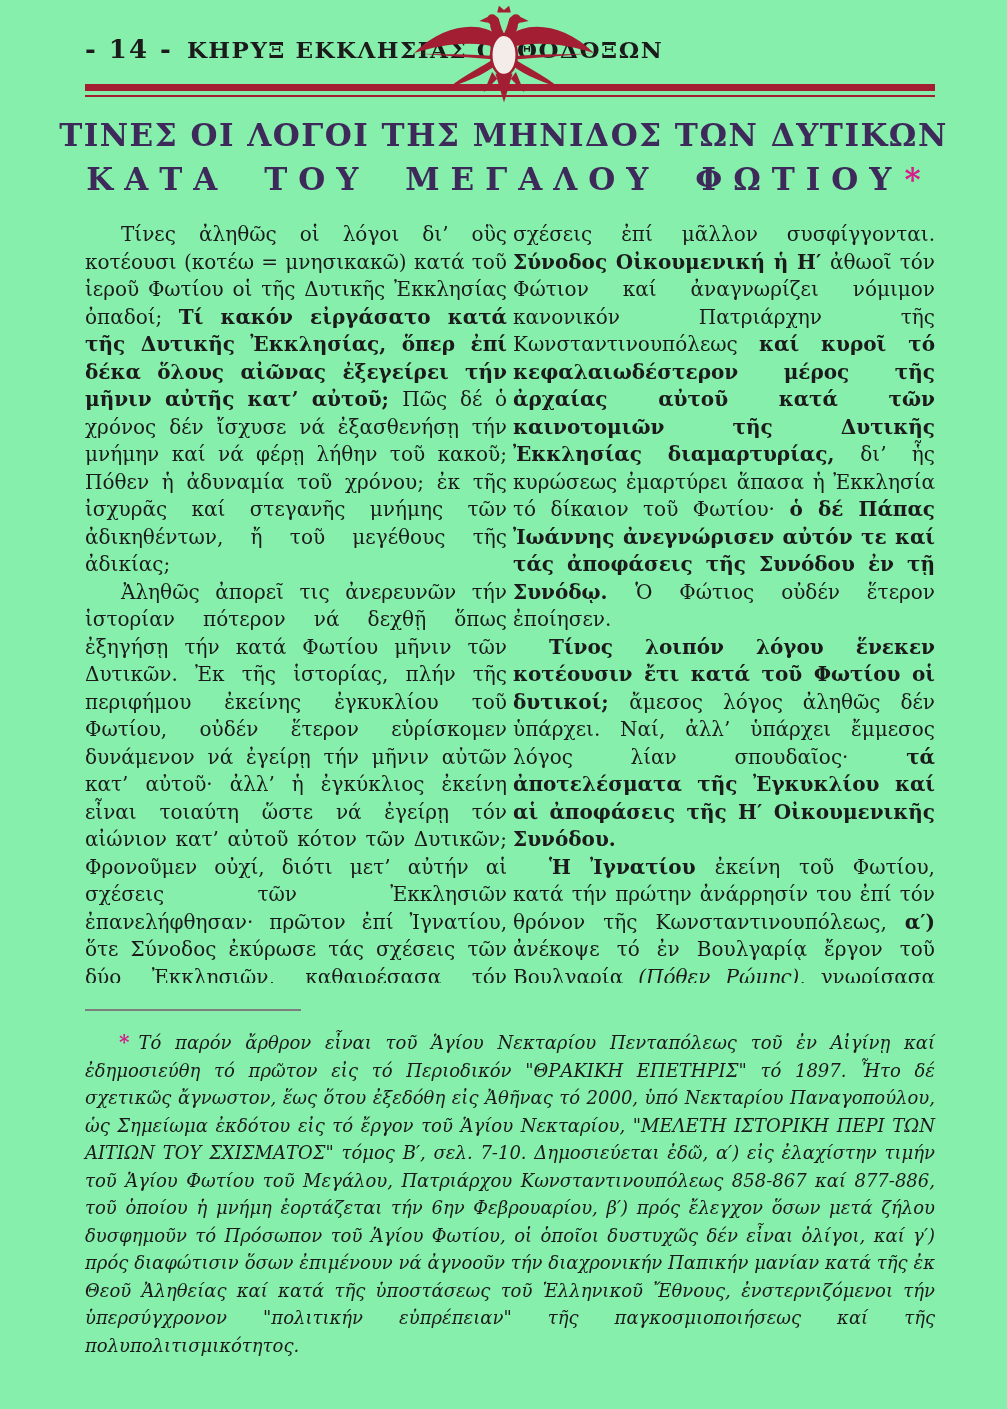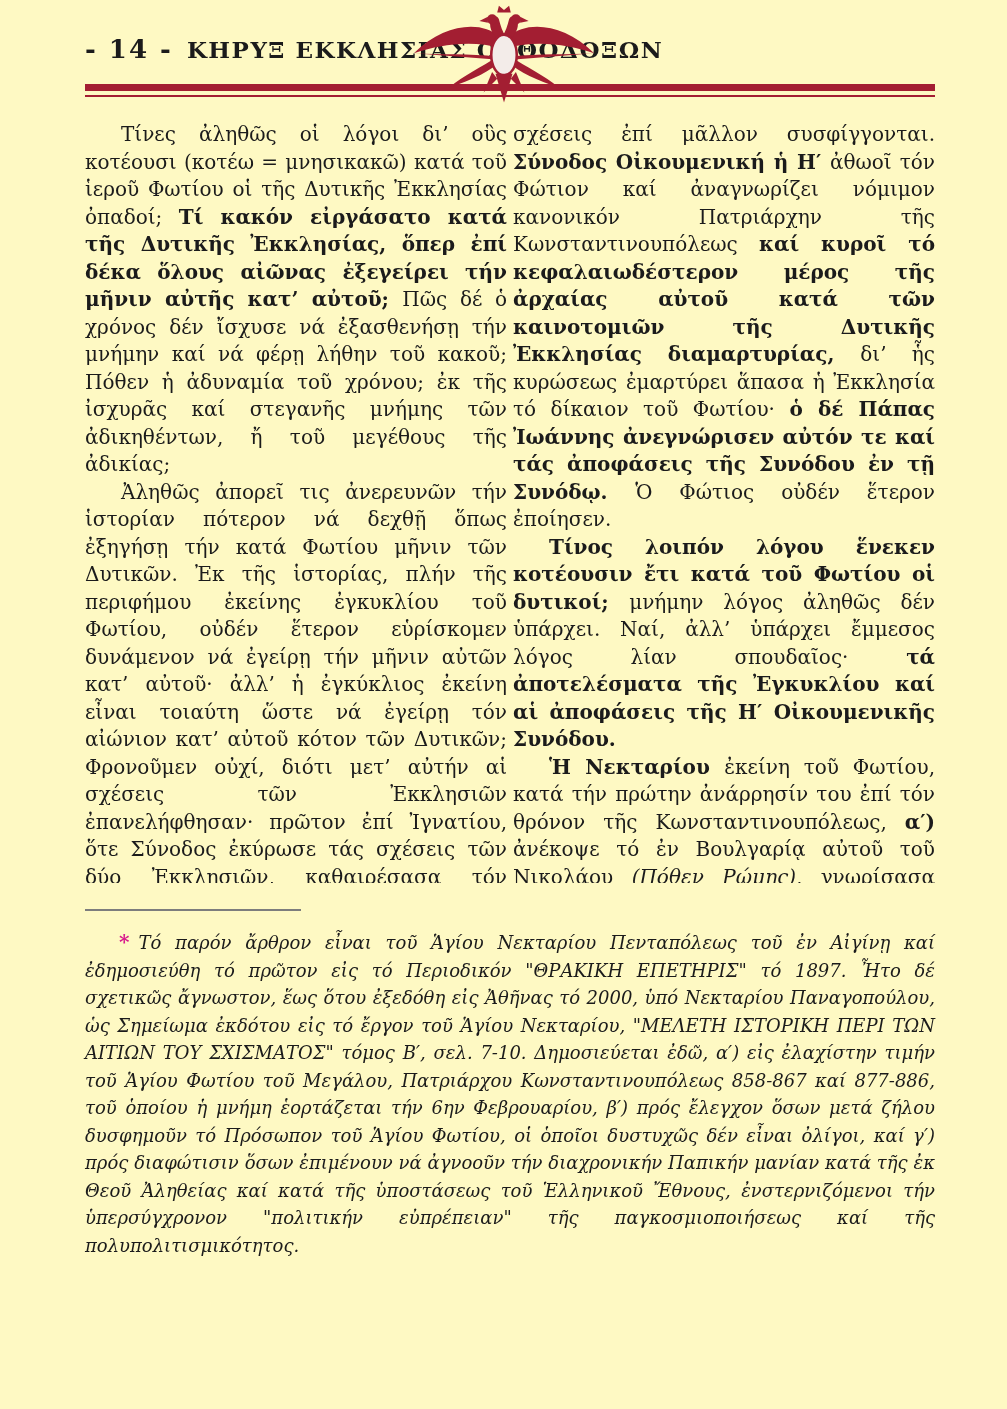--- a/index.html
+++ b/index.html
@@ -1,20 +1,20 @@
 <!DOCTYPE html>
 <html><head>
 <meta charset="utf-8">
 <style>
   html,body{margin:0;padding:0;}
   body{background:#d8d8d8;}
   .page{
     position:relative;
     width:1007px;height:1409px;
-    background:#fef9c3;
+    background:#86efac;
     overflow:hidden;
     font-family:"DejaVu Serif", serif;
     color:#1b1b1b;
     box-sizing:border-box;
   }
   
   .header{position:relative;padding:34px 72px 0 85px;}
   .header-row{
     display:flex;justify-content:space-between;align-items:baseline;
     height:44px;
@@ -91,29 +91,33 @@
         <ellipse cx="110" cy="60" rx="15" ry="24" fill="#f3ece9" stroke="#a31e32" stroke-width="3"></ellipse>
         <g fill="#a31e32">
           <path d="M100,82 L110,116 L120,82 Z"></path>
           <path d="M96,80 L86,104 L102,88 Z"></path>
           <path d="M124,80 L134,104 L118,88 Z"></path>
         </g>
       </svg>
     </span>
   </header>
 
+  <div class="title">
+    <div class="title-line1">ΤΙΝΕΣ ΟΙ ΛΟΓΟΙ ΤΗΣ ΜΗΝΙΔΟΣ ΤΩΝ ΔΥΤΙΚΩΝ</div>
+    <div class="title-line2"><span>ΚΑΤΑ ΤΟΥ ΜΕΓΑΛΟΥ ΦΩΤΙΟΥ</span><span class="title-star">*</span></div>
+  </div>
 
   <main class="columns">
     <div class="col" id="col-left">
         <p class="para indent"><span>Τίνες ἀληθῶς οἱ λόγοι δι’ οὓς κοτέουσι (κοτέω = μνησικακῶ) κατά τοῦ ἱεροῦ Φωτίου οἱ τῆς Δυτικῆς Ἐκκλησίας ὀπαδοί; </span><span class="b">Τί κακόν εἰργάσατο κατά τῆς Δυτικῆς Ἐκκλησίας, ὅπερ ἐπί δέκα ὅλους αἰῶνας ἐξεγείρει τήν μῆνιν αὐτῆς κατ’ αὐτοῦ; </span><span>Πῶς δέ ὁ χρόνος δέν ἴσχυσε νά ἐξασθενήσῃ τήν μνήμην καί νά φέρῃ λήθην τοῦ κακοῦ; Πόθεν ἡ ἀδυναμία τοῦ χρόνου; ἐκ τῆς ἰσχυρᾶς καί στεγανῆς μνήμης τῶν ἀδικηθέντων, ἤ τοῦ μεγέθους τῆς ἀδικίας;</span></p>
         <p class="para indent"><span>Ἀληθῶς ἀπορεῖ τις ἀνερευνῶν τήν ἱστορίαν πότερον νά δεχθῇ ὅπως ἐξηγήσῃ τήν κατά Φωτίου μῆνιν τῶν Δυτικῶν. Ἐκ τῆς ἱστορίας, πλήν τῆς περιφήμου ἐκείνης ἐγκυκλίου τοῦ Φωτίου, οὐδέν ἕτερον εὑρίσκομεν δυνάμενον νά ἐγείρῃ τήν μῆνιν αὐτῶν κατ’ αὐτοῦ· ἀλλ’ ἡ ἐγκύκλιος ἐκείνη εἶναι τοιαύτη ὥστε νά ἐγείρῃ τόν αἰώνιον κατ’ αὐτοῦ κότον τῶν Δυτικῶν; Φρονοῦμεν οὐχί, διότι μετ’ αὐτήν αἱ σχέσεις τῶν Ἐκκλησιῶν ἐπανελήφθησαν· πρῶτον ἐπί Ἰγνατίου, ὅτε Σύνοδος ἐκύρωσε τάς σχέσεις τῶν δύο Ἐκκλησιῶν, καθαιρέσασα τόν Φώτιον, καί δεύτερον ἐπί Φωτίου, ὅτε αὖθις αἱ</span></p>
       </div>
     <div class="col" id="col-right">
         <p class="para"><span>σχέσεις ἐπί μᾶλλον συσφίγγονται. </span><span class="b">Σύνοδος Οἰκουμενική ἡ Η′ </span><span>ἀθωοῖ τόν Φώτιον καί ἀναγνωρίζει νόμιμον κανονικόν Πατριάρχην τῆς Κωνσταντινουπόλεως </span><span class="b">καί κυροῖ τό κεφαλαιωδέστερον μέρος τῆς ἀρχαίας αὐτοῦ κατά τῶν καινοτομιῶν τῆς Δυτικῆς Ἐκκλησίας διαμαρτυρίας, </span><span>δι’ ἧς κυρώσεως ἐμαρτύρει ἅπασα ἡ Ἐκκλησία τό δίκαιον τοῦ Φωτίου· </span><span class="b">ὁ δέ Πάπας Ἰωάννης ἀνεγνώρισεν αὐτόν τε καί τάς ἀποφάσεις τῆς Συνόδου ἐν τῇ Συνόδῳ. </span><span>Ὁ Φώτιος οὐδέν ἕτερον ἐποίησεν.</span></p>
-        <p class="para indent"><span class="b">Τίνος λοιπόν λόγου ἕνεκεν κοτέουσιν ἔτι κατά τοῦ Φωτίου οἱ δυτικοί; </span><span>μνήμην λόγος ἀληθῶς δέν ὑπάρχει. Ναί, ἀλλ’ ὑπάρχει ἔμμεσος λόγος λίαν σπουδαῖος· </span><span class="b">τά ἀποτελέσματα τῆς Ἐγκυκλίου καί αἱ ἀποφάσεις τῆς Η′ Οἰκουμενικῆς Συνόδου.</span></p>
-        <p class="para indent"><span class="b">Ἡ Νεκταρίου </span><span>ἐκείνη τοῦ Φωτίου, κατά τήν πρώτην ἀνάρρησίν του ἐπί τόν θρόνον τῆς Κωνσταντινουπόλεως, </span><span class="b">α′) </span><span>ἀνέκοψε τό ἐν Βουλγαρίᾳ αὐτοῦ τοῦ Νικολάου </span><span class="i">(Πόθεν Ρώμης)</span><span>, γνωρίσασα τοῖς Βουλγάροις τίς ὁ διδάσκων τήν ἀρτίαν καί ἀληθῆ καί ὀρθήν πίστιν, </span></p>
+        <p class="para indent"><span class="b">Τίνος λοιπόν λόγου ἕνεκεν κοτέουσιν ἔτι κατά τοῦ Φωτίου οἱ δυτικοί; </span><span>ἄμεσος λόγος ἀληθῶς δέν ὑπάρχει. Ναί, ἀλλ’ ὑπάρχει ἔμμεσος λόγος λίαν σπουδαῖος· </span><span class="b">τά ἀποτελέσματα τῆς Ἐγκυκλίου καί αἱ ἀποφάσεις τῆς Η′ Οἰκουμενικῆς Συνόδου.</span></p>
+        <p class="para indent"><span class="b">Ἡ Ἰγνατίου </span><span>ἐκείνη τοῦ Φωτίου, κατά τήν πρώτην ἀνάρρησίν του ἐπί τόν θρόνον τῆς Κωνσταντινουπόλεως, </span><span class="b">α′) </span><span>ἀνέκοψε τό ἐν Βουλγαρίᾳ ἔργον τοῦ Βουλγαρίᾳ </span><span class="i">(Πόθεν Ρώμης)</span><span>, γνωρίσασα τοῖς Βουλγάροις τίς ὁ διδάσκων τήν ἀρτίαν καί ἀληθῆ καί ὀρθήν πίστιν, </span></p>
       </div>
   </main>
 
   <div class="fn-rule"></div>
   <p class="footnote" id="footnote"><span class="fn-star">*</span><span id="footnote-runs"><span>Τό παρόν ἄρθρον εἶναι τοῦ Ἁγίου Νεκταρίου Πενταπόλεως τοῦ ἐν Αἰγίνῃ καί ἐδημοσιεύθη τό πρῶτον εἰς τό Περιοδικόν "ΘΡΑΚΙΚΗ ΕΠΕΤΗΡΙΣ" τό 1897. Ἦτο δέ σχετικῶς ἄγνωστον, ἕως ὅτου ἐξεδόθη εἰς Ἀθῆνας τό 2000, ὑπό Νεκταρίου Παναγοπούλου, ὡς Σημείωμα ἐκδότου εἰς τό ἔργον τοῦ Ἁγίου Νεκταρίου, "ΜΕΛΕΤΗ ΙΣΤΟΡΙΚΗ ΠΕΡΙ ΤΩΝ ΑΙΤΙΩΝ ΤΟΥ ΣΧΙΣΜΑΤΟΣ" τόμος Β′, σελ. 7-10. Δημοσιεύεται ἐδῶ, α′) εἰς ἐλαχίστην τιμήν τοῦ Ἁγίου Φωτίου τοῦ Μεγάλου, Πατριάρχου Κωνσταντινουπόλεως 858-867 καί 877-886, τοῦ ὁποίου ἡ μνήμη ἑορτάζεται τήν 6ην Φεβρουαρίου, β′) πρός ἔλεγχον ὅσων μετά ζήλου δυσφημοῦν τό Πρόσωπον τοῦ Ἁγίου Φωτίου, οἱ ὁποῖοι δυστυχῶς δέν εἶναι ὀλίγοι, καί γ′) πρός διαφώτισιν ὅσων ἐπιμένουν νά ἀγνοοῦν τήν διαχρονικήν Παπικήν μανίαν κατά τῆς ἐκ Θεοῦ Ἀληθείας καί κατά τῆς ὑποστάσεως τοῦ Ἑλληνικοῦ Ἔθνους, ἐνστερνιζόμενοι τήν ὑπερσύγχρονον "πολιτικήν εὐπρέπειαν" τῆς παγκοσμιοποιήσεως καί τῆς πολυπολιτισμικότητος.</span></span></p>
 
 </div>
 
 </body></html>

